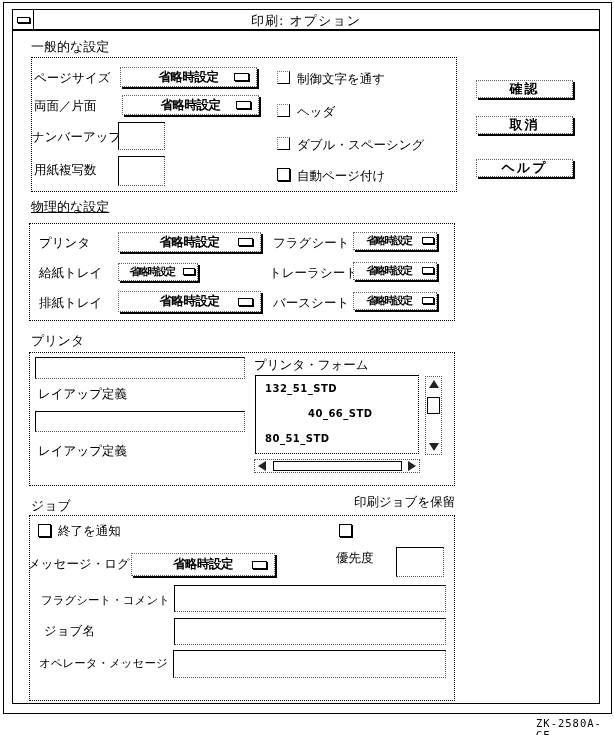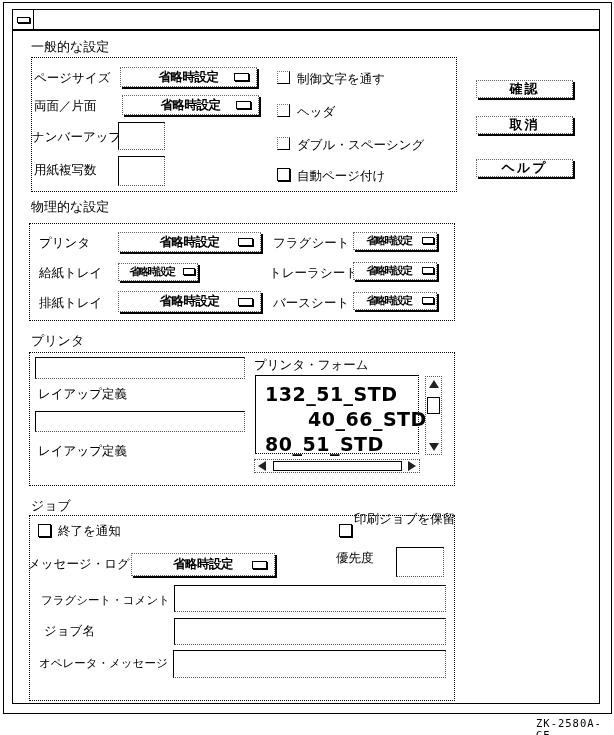--- a/index.html
+++ b/index.html
@@ -28,41 +28,42 @@
   .optmenu.small .ind{right:2px;width:10px;height:5px;}
   .optmenu.small .val{margin-right:12px;}
   .btn{position:absolute;width:97px;height:18px;border:1px dotted #666;box-shadow:2px 2px 0 #000;box-sizing:border-box;
        display:flex;align-items:center;justify-content:center;font-weight:bold;font-size:13px;letter-spacing:2px;cursor:default;}
   .cb{position:absolute;width:13px;height:13px;box-sizing:border-box;}
   .cb.off{background:#fff;border:1px solid #000;border-top-style:dotted;border-left-style:dotted;
        border-top-color:#777;border-left-color:#777;}
   .cb.on{border:1px solid #000;box-shadow:1px 1px 0 #000;}
   .cb.on.dots{}
   .list{position:absolute;background:#fff;border:1px solid #000;border-right-style:dotted;border-bottom-style:dotted;box-sizing:border-box;}
-  .listitem{position:absolute;left:9px;font-weight:bold;font-size:19px;letter-spacing:0.5px;white-space:nowrap;
+  .listitem{position:absolute;left:9px;font-weight:bold;font-size:10px;letter-spacing:0.5px;white-space:nowrap;
        font-family:"DejaVu Sans","Liberation Sans",sans-serif;}
   .sb{position:absolute;border:1px dotted #555;box-sizing:border-box;}
   .sb .thumb{position:absolute;background:#fff;border:1px solid #000;box-sizing:border-box;}
   .arr{position:absolute;width:0;height:0;}
   .arr.up{border-left:5px solid transparent;border-right:5px solid transparent;border-bottom:8px solid #222;}
   .arr.down{border-left:5px solid transparent;border-right:5px solid transparent;border-top:8px solid #222;}
   .arr.left{border-top:5px solid transparent;border-bottom:5px solid transparent;border-right:8px solid #222;}
   .arr.right{border-top:5px solid transparent;border-bottom:5px solid transparent;border-left:8px solid #222;}
   .figlabel{position:absolute;left:536px;top:717px;font-family:"DejaVu Sans Mono","Liberation Mono",monospace;
        font-size:10.5px;letter-spacing:1px;}
 </style>
 </head>
 <body>
 
 <div class="win dots">
 
   <div class="titlebar dots">
     <div class="menubtn dots">
       <span class="dash"></span>
     </div>
+    <div class="title">印刷: オプション</div>
   </div>
 
   <div class="content">
 
     <div class="sect" style="left:18px;top:9px;">一般的な設定</div>
     <div class="group" style="left:18px;top:26px;width:424px;height:133px;"></div>
 
     <div class="lab" style="left:21px;top:41px;">ページサイズ</div>
     <div class="optmenu dots" style="left:107px;top:36px;width:137px;height:20px;">
       <span class="val">省略時設定</span>
@@ -90,21 +91,21 @@
     <div class="cb off" style="left:264px;top:106px;"></div>
     <div class="lab" style="left:284px;top:108px;">ダブル・スペーシング</div>
 
     <div class="cb on" style="left:264px;top:137px;"></div>
     <div class="lab" style="left:284px;top:139px;">自動ページ付け</div>
 
     <div class="btn dots" style="left:463px;top:49px;">確認</div>
     <div class="btn dots" style="left:463px;top:85px;">取消</div>
     <div class="btn dots" style="left:463px;top:128px;">ヘルプ</div>
 
-    <div class="sect" style="left:18px;top:169px;">物理的な設定</div>
+    <div class="sect" style="left:18px;top:169px;text-decoration:underline;">物理的な設定</div>
     <div class="group" style="left:16px;top:192px;width:424px;height:96px;"></div>
 
     <div class="lab" style="left:26px;top:206px;">プリンタ</div>
     <div class="optmenu dots" style="left:105px;top:201px;width:143px;height:20px;">
       <span class="val">省略時設定</span>
       <span class="ind"></span>
     </div>
 
     <div class="lab" style="left:26px;top:236px;">給紙トレイ</div>
     <div class="optmenu small dots" style="left:105px;top:232px;width:80px;height:18px;">
@@ -164,21 +165,21 @@
       <span class="arr right" style="right:3px;top:1px;"></span>
     </div>
 
     <div class="sect" style="left:18px;top:468px;">ジョブ</div>
     <div class="group" style="left:16px;top:484px;width:424px;height:184px;"></div>
 
     <div class="cb dots on" style="left:25px;top:493px;"></div>
     <div class="lab" style="left:45px;top:494px;">終了を通知</div>
 
     <div class="cb dots on" style="left:326px;top:493px;"></div>
-    <div class="lab" style="left:341px;top:482px;">印刷ジョブを保留</div>
+    <div class="lab" style="left:341px;top:465px;">印刷ジョブを保留</div>
 
     <div class="lab" style="left:15px;top:527px;">メッセージ・ログ</div>
     <div class="optmenu dots" style="left:118px;top:522px;width:144px;height:23px;">
       <span class="val">省略時設定</span>
       <span class="ind"></span>
     </div>
 
     <div class="lab" style="left:323px;top:521px;">優先度</div>
     <input class="tin" style="left: 383px; top: 516px; width: 48px; height: 30px;" value="">
 

